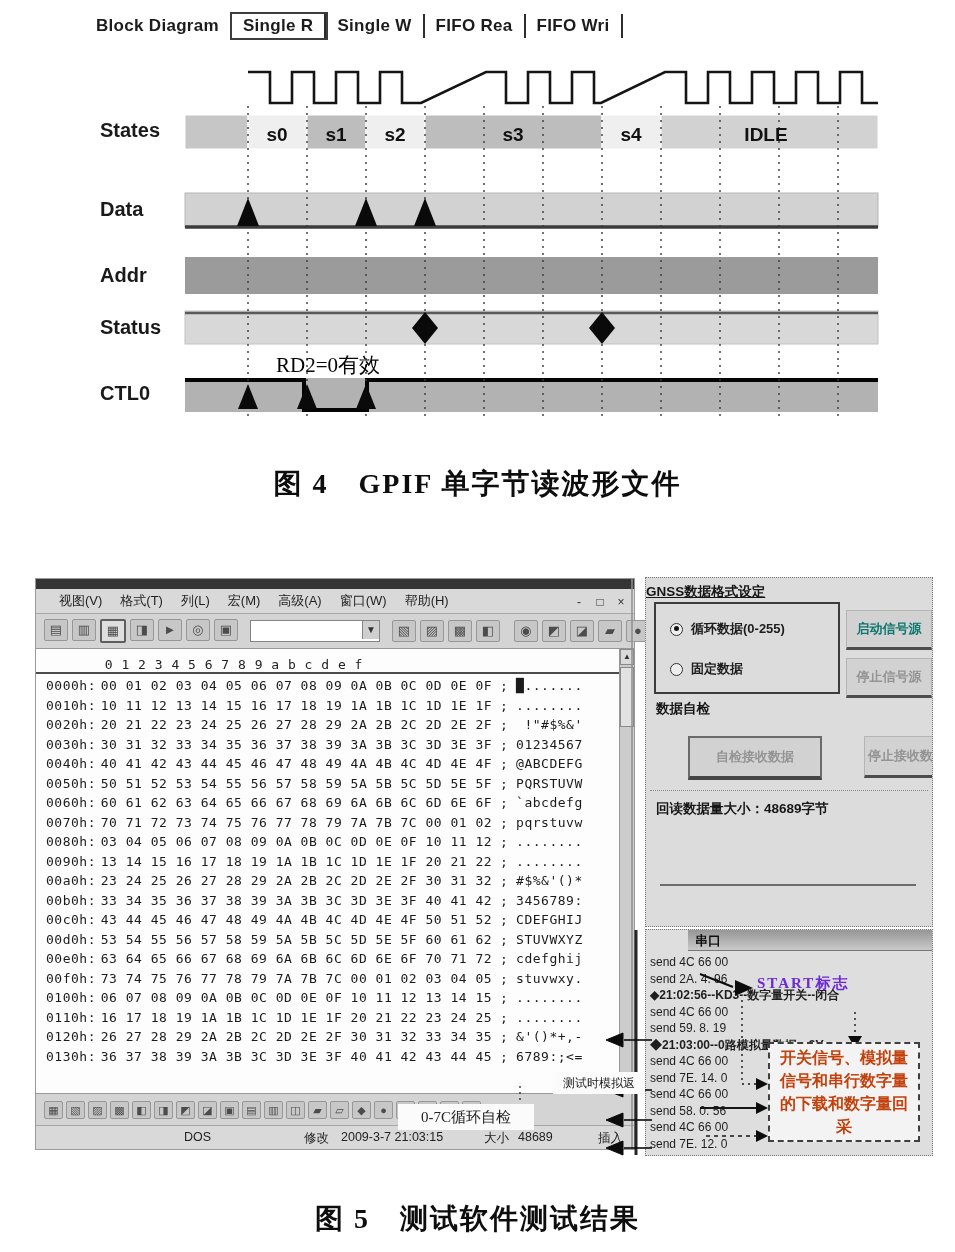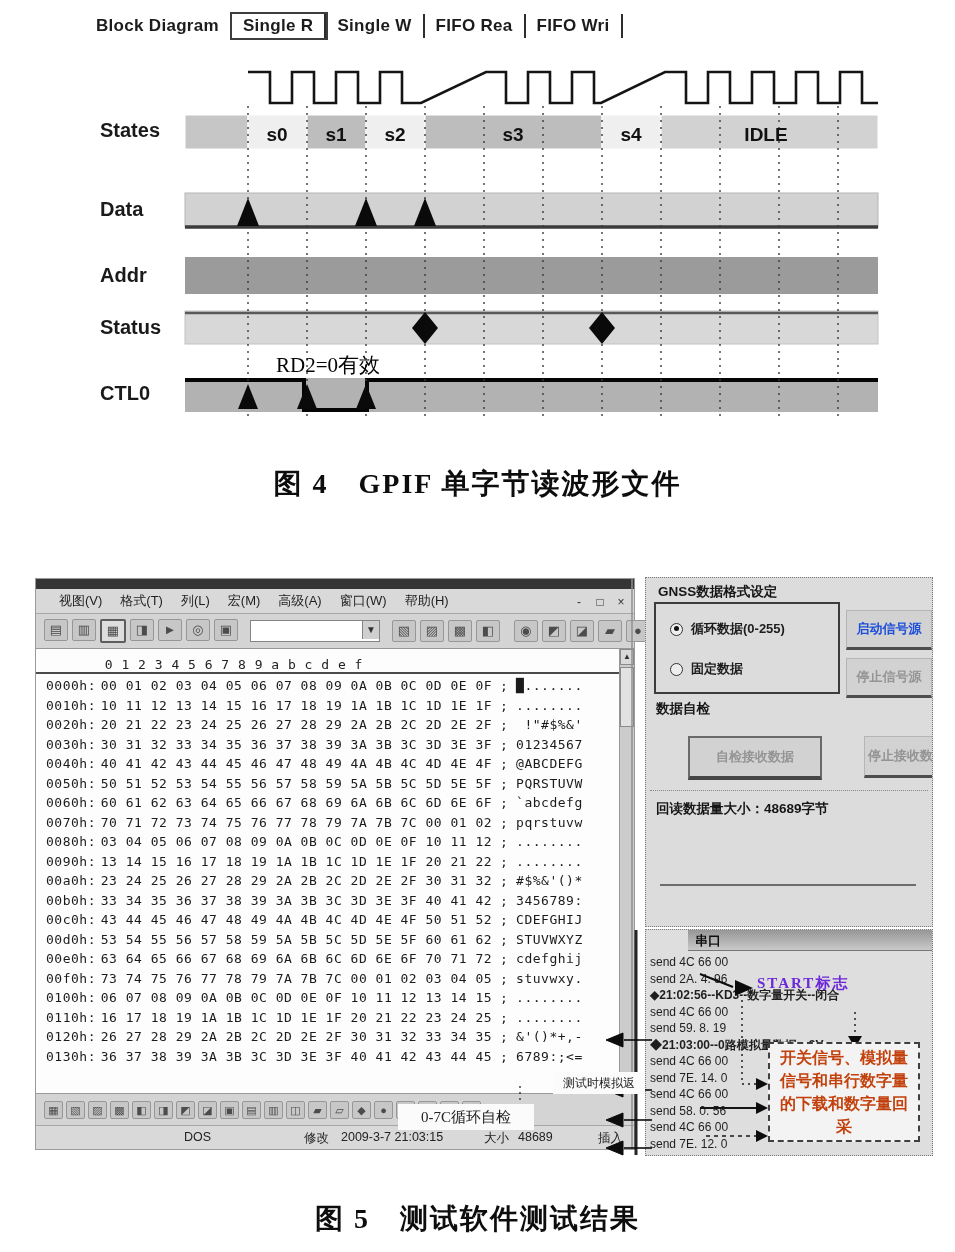--- a/index.html
+++ b/index.html
@@ -47,29 +47,29 @@
        display:flex;align-items:center;gap:3px;padding-left:8px;box-sizing:border-box;}
   .statusbar{left:0;top:546px;width:100%;height:23px;background:#d9d9d9;border-top:1px solid #a6a6a6;
        font-size:12.5px;color:#222;}
   .statusbar span{position:absolute;top:4px;white-space:nowrap;}
 
   
   .panel1{left:645px;top:577px;width:288px;height:350px;background:#dcdcdc;border:1px dotted #777;
        box-sizing:border-box;overflow:hidden;}
   .panel2{left:645px;top:929px;width:288px;height:227px;background:#dedede;border:1px dotted #777;
        box-sizing:border-box;overflow:hidden;}
-  .grouptitle{position:absolute;left:12px;top:5px;font-weight:700;font-size:13.5px;color:#161616;}
+  .grouptitle{position:absolute;left:0;top:5px;font-weight:700;font-size:13.5px;color:#161616;text-decoration:underline;}
   .radiobox{position:absolute;left:8px;top:24px;width:182px;height:88px;border:2px solid #3c3c3c;}
   .radio-row{position:absolute;left:14px;display:flex;align-items:center;gap:8px;}
   .radio{width:11px;height:11px;border-radius:50%;border:1.5px solid #333;background:#eee;position:relative;flex:0 0 auto;}
   .radio-row.sel .radio::after{content:"";position:absolute;left:2.5px;top:2.5px;width:5px;height:5px;
        border-radius:50%;background:#111;}
   .radio-label{font-weight:700;font-size:13px;color:#1d1d1d;white-space:nowrap;}
   .pbtn{position:absolute;background:#d2d2d2;border:1px solid #b5b5b5;border-bottom:3px solid #4d4d4d;
-       font-weight:700;font-size:13px;color:#1d4ed8;display:flex;align-items:center;justify-content:center;
+       font-weight:700;font-size:13px;color:#0f766e;display:flex;align-items:center;justify-content:center;
        white-space:nowrap;}
   .pbtn.dim{color:#949494;}
   .plabel{position:absolute;font-weight:700;font-size:13.5px;color:#161616;white-space:nowrap;}
   .sendlist{position:absolute;left:4px;top:24px;font-size:12px;color:#1e1e1e;line-height:16.5px;white-space:nowrap;}
   .sendline.bold{font-weight:700;}
   .serialhdr{position:absolute;left:0;top:0;width:100%;height:21px;
        background:linear-gradient(#969696,#c9c9c9);border-bottom:1px solid #777;
        font-weight:700;font-size:13px;color:#0f0f0f;padding-left:7px;line-height:21px;box-sizing:border-box;margin-left:42px;}
   .note{position:absolute;background:#fbfbfb;color:#222;text-align:center;
        font-family:"Liberation Serif",serif;}

